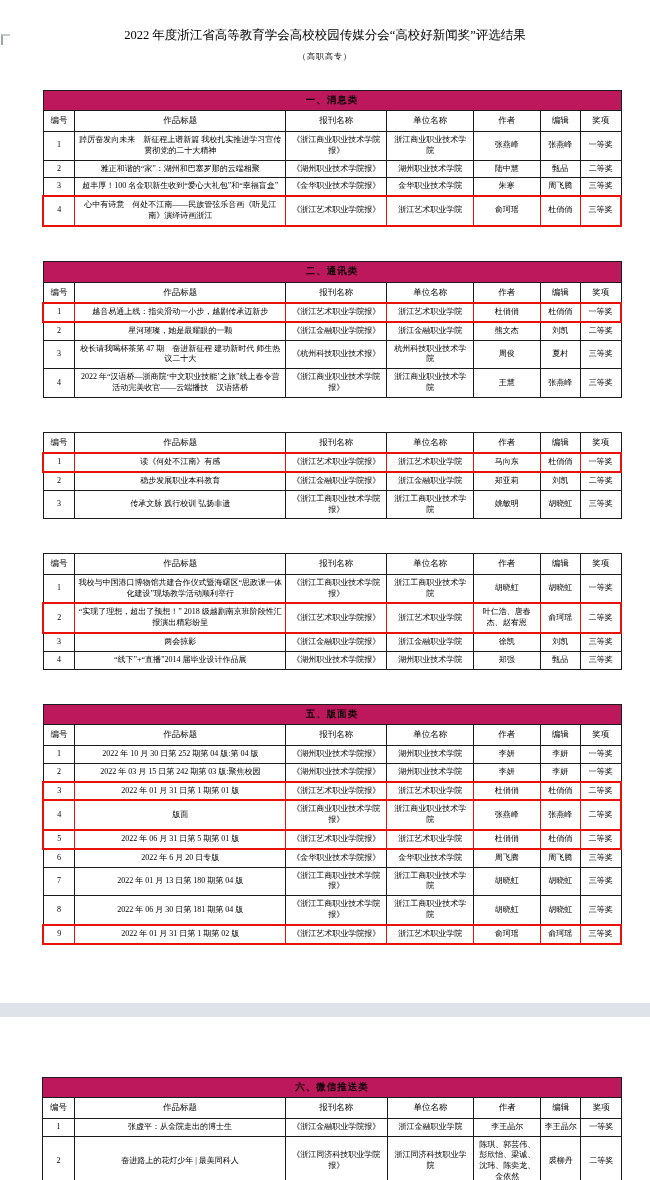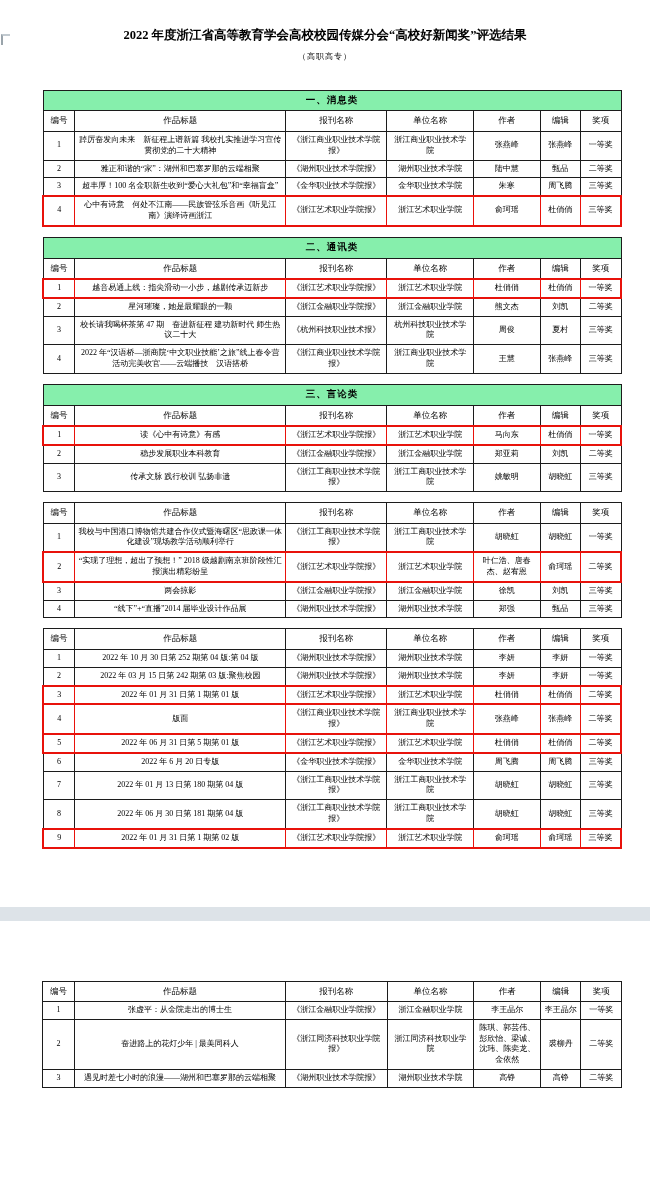--- a/index.html
+++ b/index.html
@@ -3,30 +3,30 @@
 <meta charset="utf-8">
 <style>
   html,body{margin:0;padding:0;}
   body{
     width:650px;height:1180px;background:#ffffff;overflow:hidden;
     font-family:"Liberation Serif","DejaVu Serif",serif;color:#000;
     position:relative;
   }
   .stray-mark{position:absolute;left:1px;top:34px;width:7px;height:9px;
     border-left:2px solid #9aa4ab;border-top:2px solid #c2cad0;}
-  .doc-title{margin:28px 20px 0 20px;text-align:center;font-weight:bold;
+  .doc-title{margin:28px 20px 0 20px;text-align:center;font-weight:normal;
     font-size:12.5px;line-height:1.25;}
   .doc-subtitle{margin-top:7px;text-align:center;font-size:8px;letter-spacing:1px;}
   .doc{margin-left:42px;width:580px;}
   table.tbl{border-collapse:collapse;table-layout:fixed;width:580px;
-    font-size:8px;margin-top:10px;}
+    font-size:8px;margin-top:34px;}
   table.tbl.first{margin-top:28px;}
   .tbl td{border:1px solid #1c1c1c;text-align:center;vertical-align:middle;
     padding:3px 3px;line-height:1.35;word-break:break-all;}
-  tr.banner td{background:#86efac;font-weight:bold;font-size:9.5px;
+  tr.banner td{background:#be185d;font-weight:bold;font-size:9.5px;
     padding:3.5px 2px;letter-spacing:1px;}
   tr.head td{padding:4px 2px;font-size:8.5px;}
   
   tr.hl td{border-top:2px solid #e8120b;border-bottom:2px solid #e8120b;
     border-left:1px solid #e8120b;border-right:1px solid #e8120b;}
   tr.hl td:first-child{border-left:2px solid #e8120b;}
   tr.hl td:last-child{border-right:2px solid #e8120b;}
   .page-separator{width:650px;height:14px;margin-top:58px;
     background:linear-gradient(180deg,#bcc6cе 0%,#c4cdd4 8%,#e7ecf0 40%,#eef1f4 60%,#dde3e8 100%);
     background-color:#dde3e8;}
@@ -167,35 +167,32 @@
       <colgroup>
         <col style="width: 5.5%;">
         <col style="width: 36.5%;">
         <col style="width: 17.5%;">
         <col style="width: 15%;">
         <col style="width: 11.5%;">
         <col style="width: 7%;">
         <col style="width: 7%;">
       </colgroup>
       <tbody>
-        <tr class="banner">
-          <td colspan="7">三、言论类</td>
-        </tr>
-        <tr class="head">
-          <td>编号</td>
-          <td>作品标题</td>
-          <td>报刊名称</td>
-          <td>单位名称</td>
-          <td>作者</td>
-          <td>编辑</td>
-          <td>奖项</td>
-        </tr>
-        <tr class="hl">
-          <td>1</td>
-          <td>读《心中有诗意》有感</td>
+        <tr class="head">
+          <td>编号</td>
+          <td>作品标题</td>
+          <td>报刊名称</td>
+          <td>单位名称</td>
+          <td>作者</td>
+          <td>编辑</td>
+          <td>奖项</td>
+        </tr>
+        <tr class="hl">
+          <td>1</td>
+          <td>读《何处不江南》有感</td>
           <td>《浙江艺术职业学院报》</td>
           <td>浙江艺术职业学院</td>
           <td>马向东</td>
           <td>杜俏俏</td>
           <td>一等奖</td>
         </tr>
         <tr>
           <td>2</td>
           <td>稳步发展职业本科教育</td>
           <td>《浙江金融职业学院报》</td>
@@ -277,20 +274,23 @@
       <colgroup>
         <col style="width: 5.5%;">
         <col style="width: 36.5%;">
         <col style="width: 17.5%;">
         <col style="width: 15%;">
         <col style="width: 11.5%;">
         <col style="width: 7%;">
         <col style="width: 7%;">
       </colgroup>
       <tbody>
+        <tr class="banner">
+          <td colspan="7">五、版面类</td>
+        </tr>
         <tr class="head">
           <td>编号</td>
           <td>作品标题</td>
           <td>报刊名称</td>
           <td>单位名称</td>
           <td>作者</td>
           <td>编辑</td>
           <td>奖项</td>
         </tr>
         <tr>
@@ -385,20 +385,23 @@
       <colgroup>
         <col style="width: 5.5%;">
         <col style="width: 36.5%;">
         <col style="width: 17.5%;">
         <col style="width: 15%;">
         <col style="width: 11.5%;">
         <col style="width: 7%;">
         <col style="width: 7%;">
       </colgroup>
       <tbody>
+        <tr class="banner">
+          <td colspan="7">六、微信推送类</td>
+        </tr>
         <tr class="head">
           <td>编号</td>
           <td>作品标题</td>
           <td>报刊名称</td>
           <td>单位名称</td>
           <td>作者</td>
           <td>编辑</td>
           <td>奖项</td>
         </tr>
         <tr>

